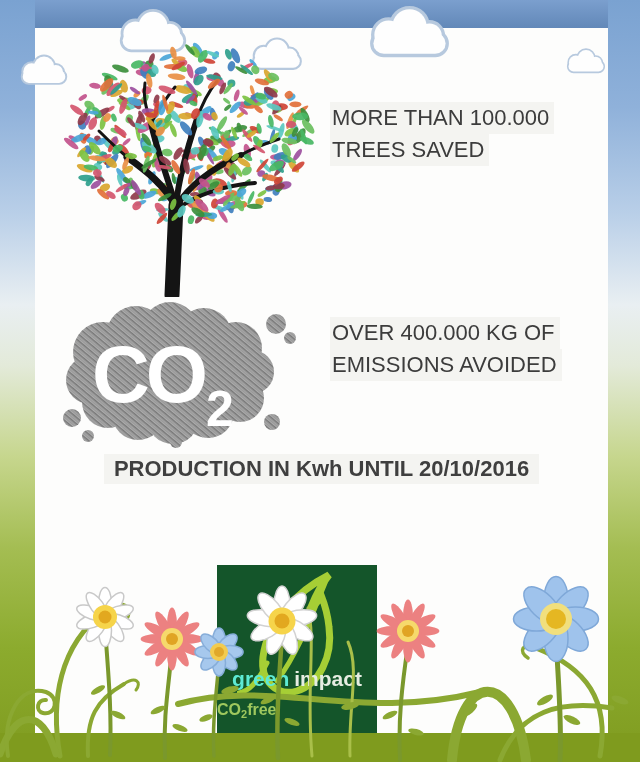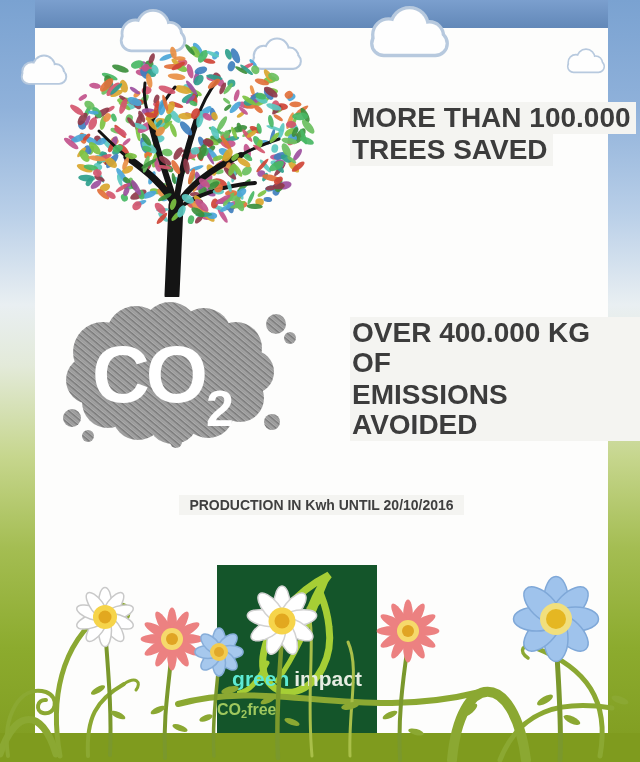--- a/index.html
+++ b/index.html
@@ -9,25 +9,25 @@
   .sky-band{left:0;top:0;width:640px;height:28px;
             background:linear-gradient(180deg,#7b9fce 0%,#6288b8 100%);z-index:0;}
   .card{left:35px;top:28px;width:573px;height:705px;background:#fdfdfc;z-index:1;}
   .border-col{top:0;height:762px;z-index:2;
       background:linear-gradient(180deg,#7aa2d1 0%,#8fb1da 14%,#b9cfe8 28%,
                  #e9eff2 40%,#e3ead9 48%,#c6d68d 60%,#a4bd52 72%,#8cab2e 85%,#7f9b1f 100%);}
   .border-left{left:0;width:35px;}
   .border-right{left:608px;width:32px;}
   .cloud{z-index:3;}
   .illo{z-index:3;}
-  .stat{z-index:4;color:#3c3c3c;font-weight:bold;font-size:28px;line-height:30px;margin-left:20px;}
+  .stat{z-index:4;color:#3c3c3c;font-weight:normal;font-size:22px;line-height:30px;}
   .stat-line{display:block;width:fit-content;background:#f4f4f1;padding:1px 5px 1px 2px;}
   .prod-label{left:35px;top:454px;width:573px;text-align:center;z-index:4;}
   .prod-label span{display:inline-block;background:#f4f4f1;padding:2px 10px;
-      font-weight:bold;font-size:14px;color:#3f3f3f;margin-top:41px;}
+      font-weight:bold;font-size:22px;color:#3f3f3f;}
   .prod-value{left:35px;top:488px;width:520px;text-align:center;z-index:4;
       font-weight:bold;font-size:54px;letter-spacing:1px;color:#141414;}
   .logo{left:217px;top:565px;width:160px;height:168px;background:#14552a;z-index:4;}
   .logo-leaf{position:absolute;left:20px;top:2px;}
   .logo-title{position:absolute;left:0;top:102px;width:160px;text-align:center;
       font-weight:bold;font-size:21px;letter-spacing:0px;}
   .logo-title .w1{color:#5eead4;}
   .logo-title .w2{color:#e6ede2;margin-left:5px;}
   .logo-tag{position:absolute;left:0;top:136px;width:160px;text-align:left;
       font-weight:bold;font-size:16px;color:#9fc85e;}

